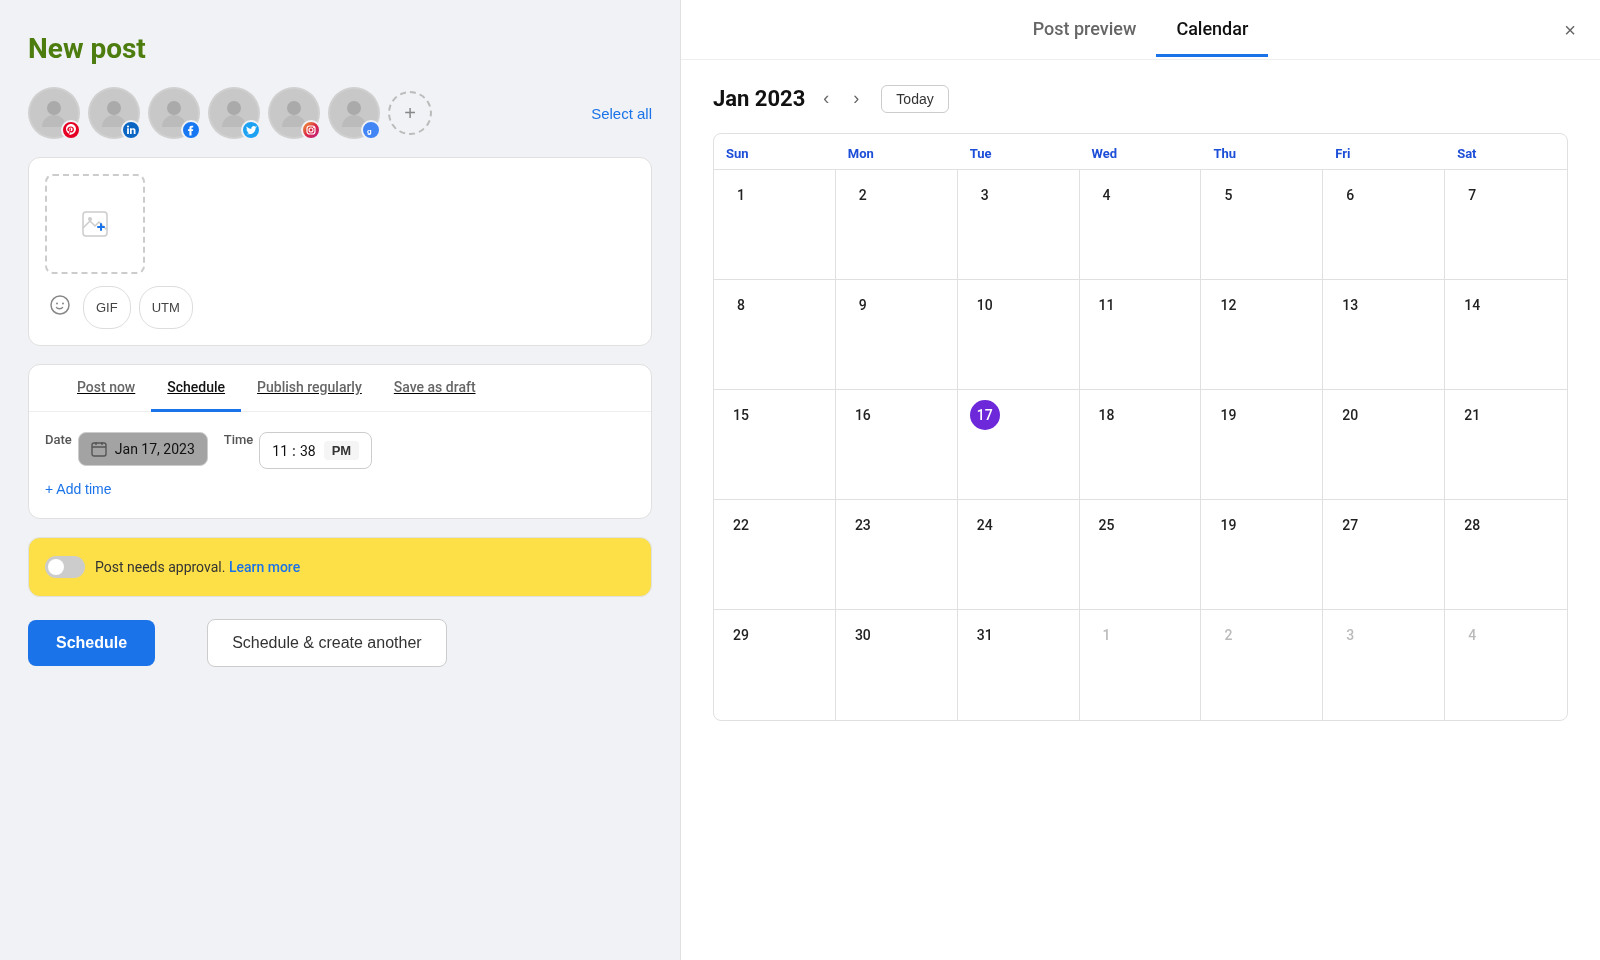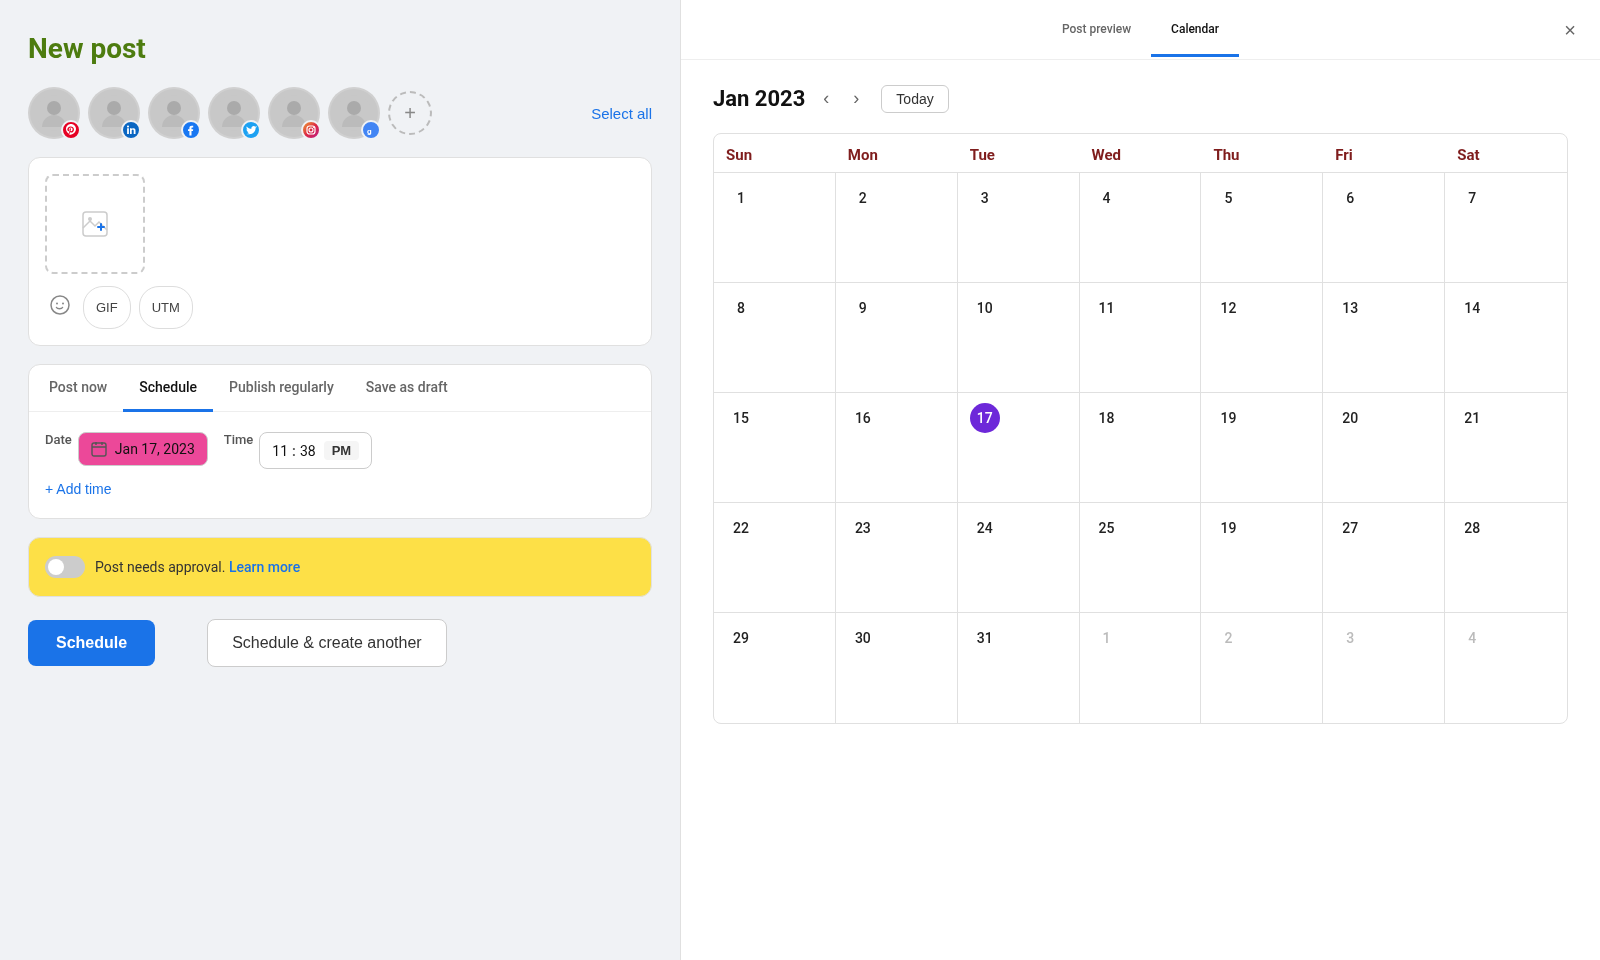--- a/index.html
+++ b/index.html
@@ -192,21 +192,22 @@
       background: #fff;
       border-radius: 12px;
       border: 1px solid #e0e0e0;
       padding: 0;
       overflow: hidden;
     }
 
     .tabs-header {
       display: flex;
       border-bottom: 1px solid #eee;
-      padding: 0 4px;
+      padding: 0 32px;
+      text-decoration: underline;
     }
 
     .tab {
       padding: 14px 16px;
       font-size: 14px;
       cursor: pointer;
       color: #666;
       border-bottom: 3px solid transparent;
       margin-bottom: -1px;
       font-weight: 500;
@@ -243,21 +244,21 @@
     .date-input {
       display: flex;
       align-items: center;
       gap: 8px;
       border: 1px solid #ccc;
       border-radius: 8px;
       padding: 8px 12px;
       font-size: 14px;
       color: #111;
       cursor: pointer;
-      background: #ec4899;
+      background: #a3a3a3;
     }
 
     .time-input {
       display: flex;
       align-items: center;
       gap: 4px;
       border: 1px solid #ccc;
       border-radius: 8px;
       padding: 8px 12px;
       font-size: 14px;
@@ -424,21 +425,21 @@
     .preview-tabs {
       display: flex;
       gap: 0;
     }
 
     .preview-tab {
       padding: 0 20px;
       height: 53px;
       display: flex;
       align-items: center;
-      font-size: 12px;
+      font-size: 18px;
       color: #666;
       cursor: pointer;
       border-bottom: 3px solid transparent;
       margin-bottom: -1px;
       font-weight: 500;
     }
 
     .preview-tab.active {
       color: #111;
       border-bottom: 3px solid #1a73e8;
@@ -494,23 +495,23 @@
     }
 
     .cal-header-row {
       display: grid;
       grid-template-columns: repeat(7, 1fr);
       border-bottom: 1px solid #e0e0e0;
     }
 
     .cal-header-cell {
       padding: 12px 12px 8px;
-      font-size: 15px;
+      font-size: 13px;
       font-weight: 700;
-      color: #7f1d1d;
+      color: #1d4ed8;
       text-align: left;
     }
 
     .cal-body {
       display: flex;
       flex-direction: column;
     }
 
     .cal-week-row {
       display: grid;

